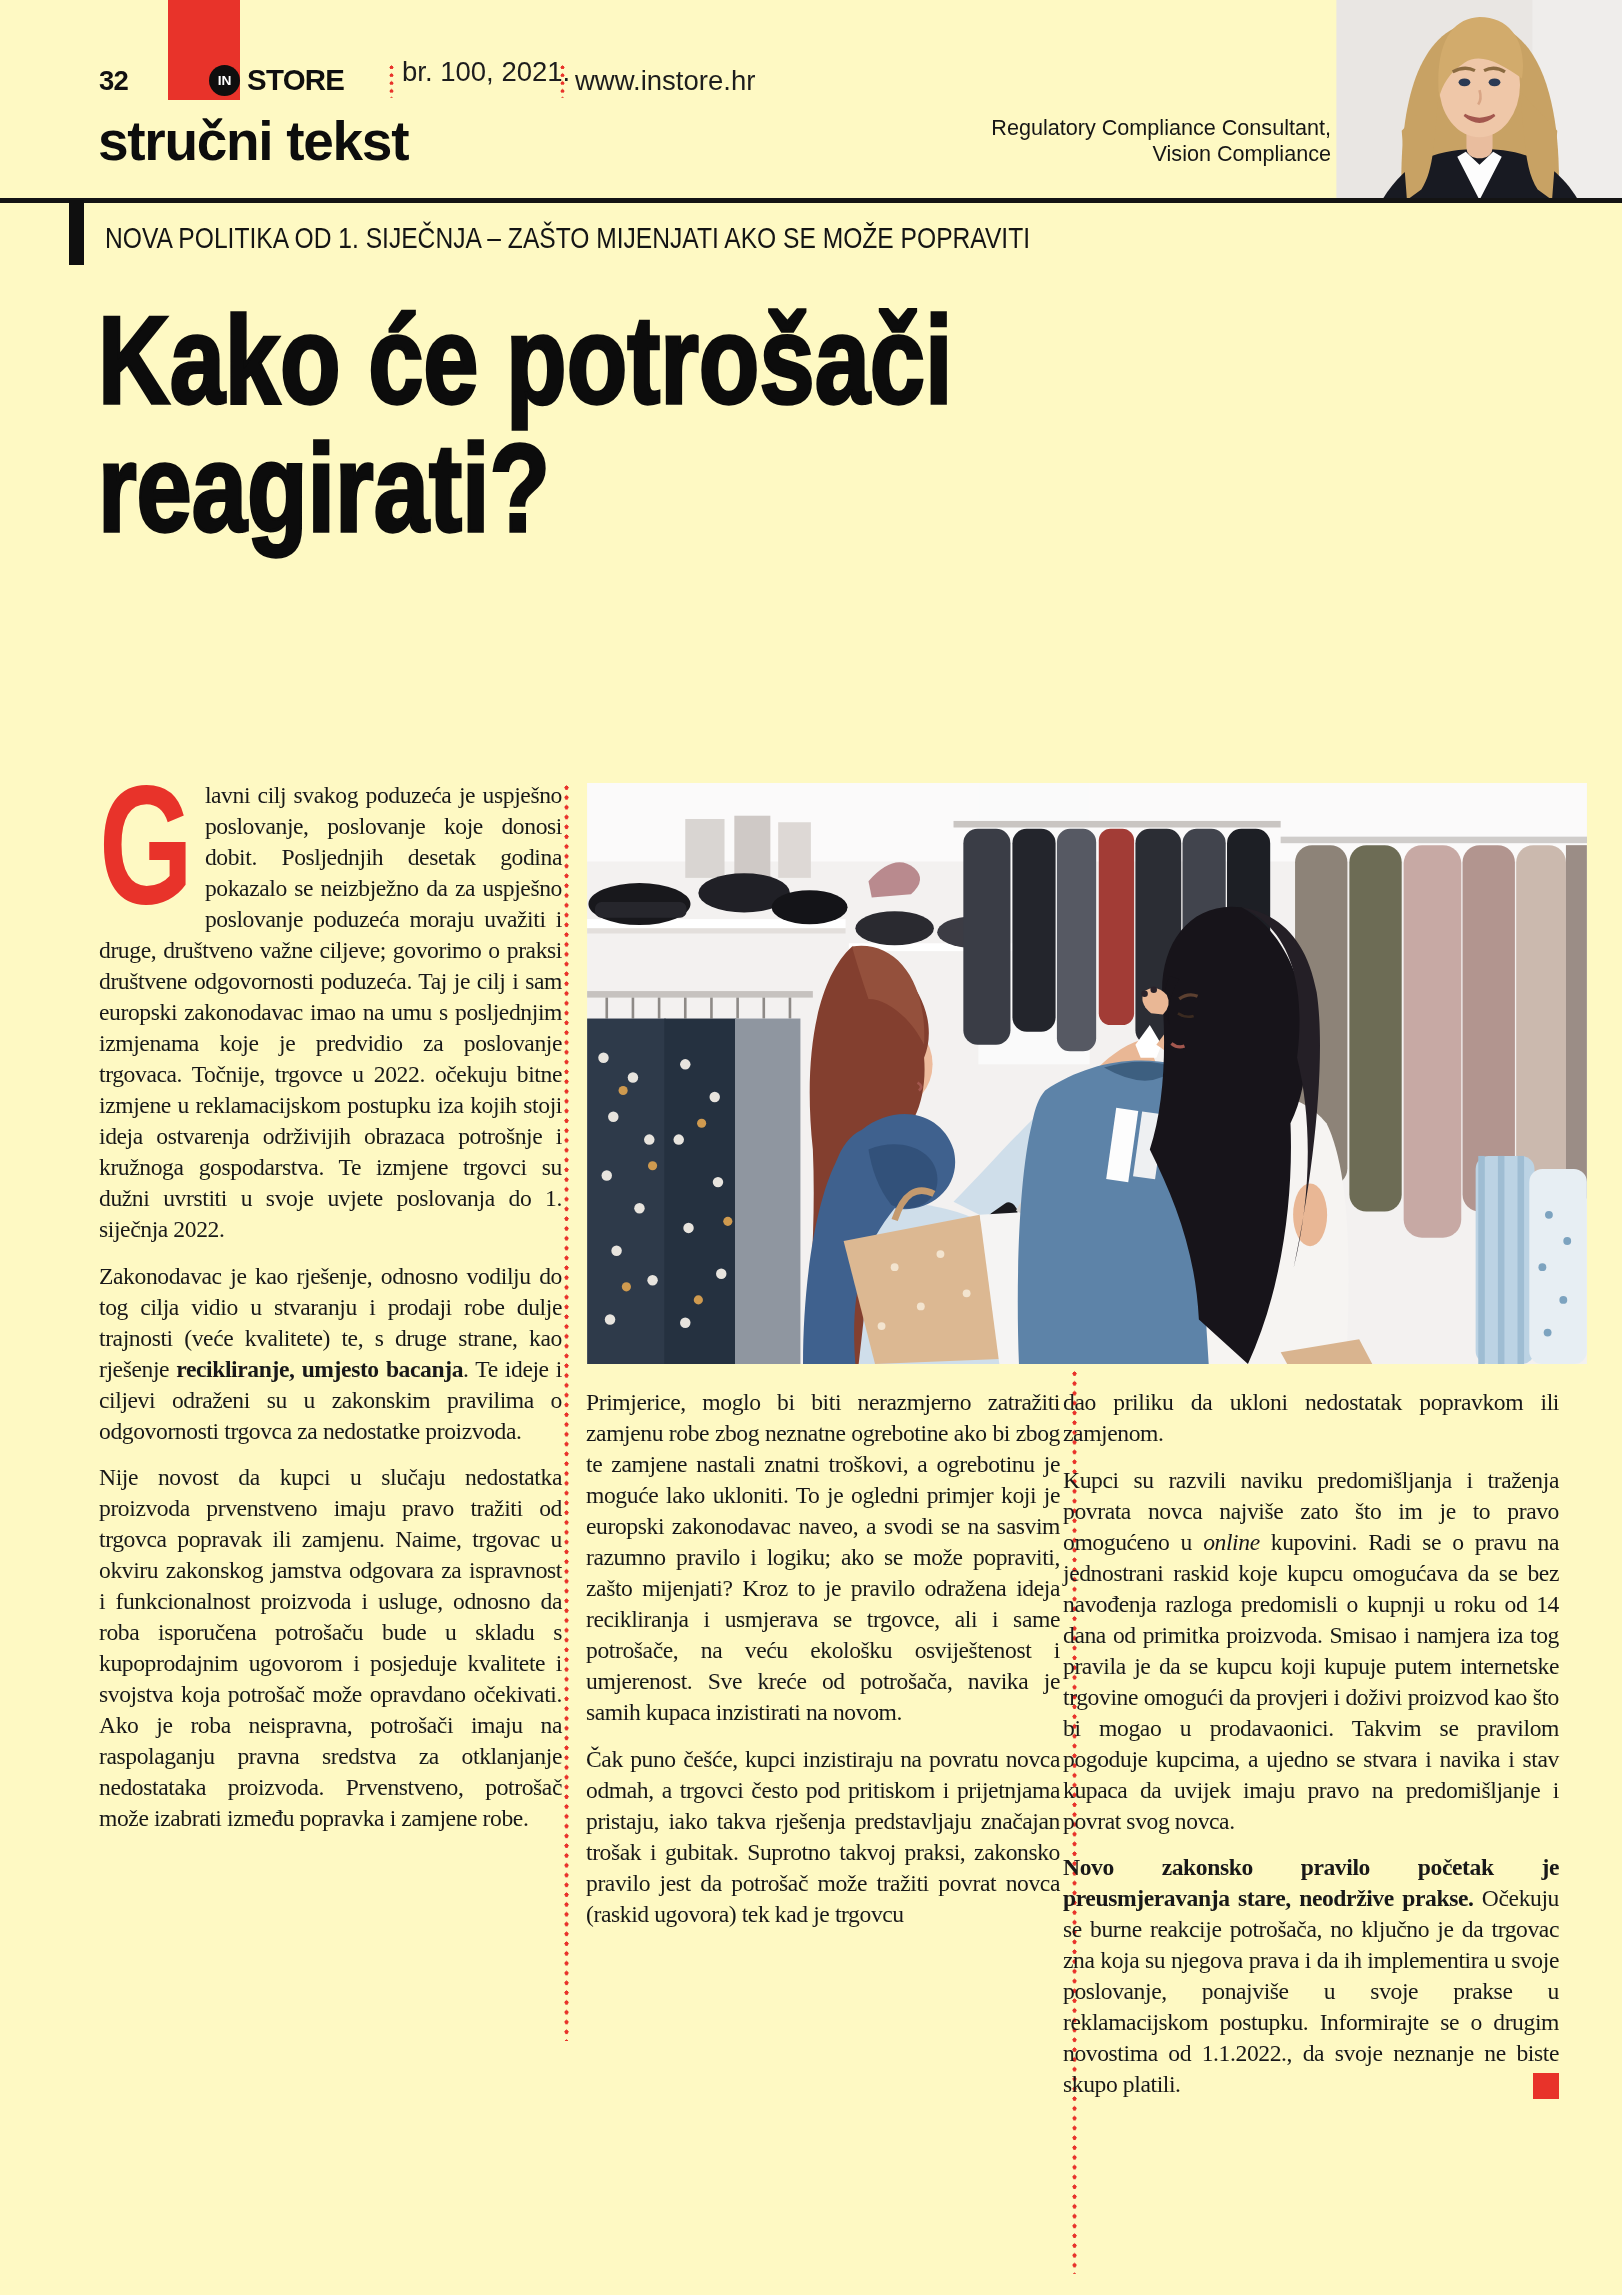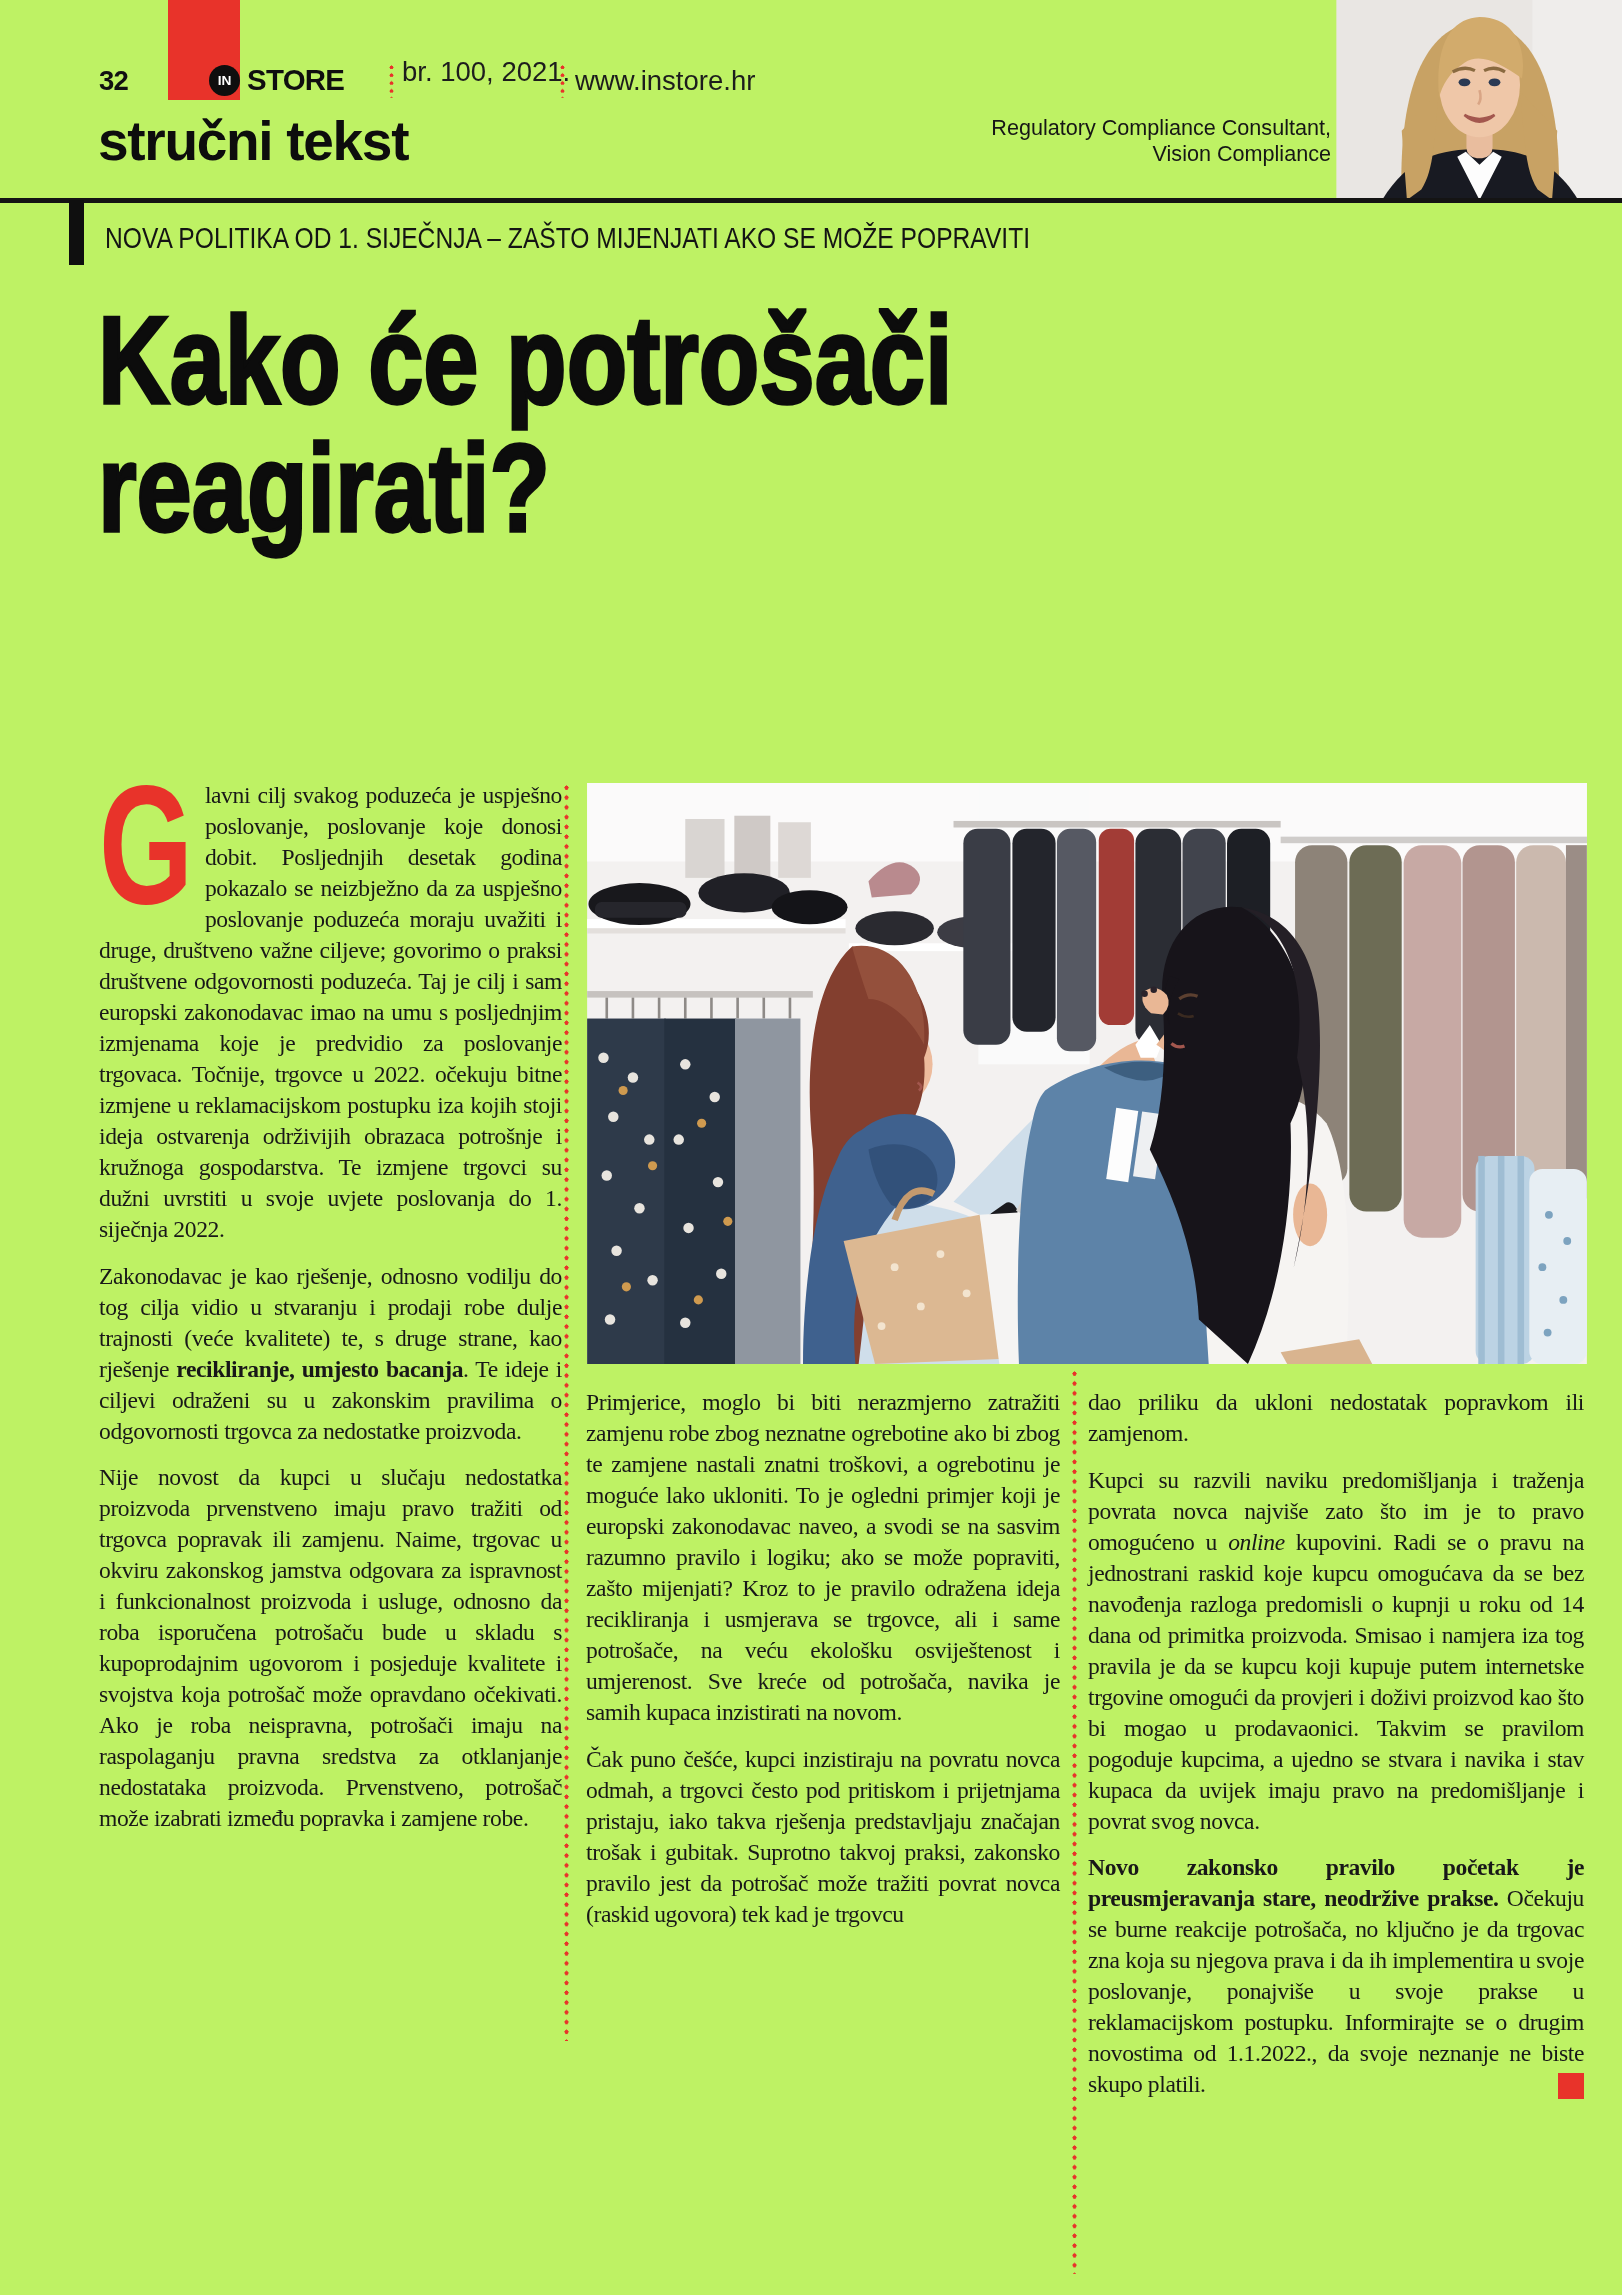--- a/index.html
+++ b/index.html
@@ -3,21 +3,21 @@
 <meta charset="utf-8">
 <style>
   :root{
     --red:#e8332a;
     --ink:#121212;
   }
   *{box-sizing:border-box;}
   html,body{margin:0;padding:0;}
   body{background:#888;font-family:"Liberation Sans",sans-serif;}
   .page{
-    position:relative;width:1623px;height:2295px;background:#bef264;
+    position:relative;width:1623px;height:2295px;background:#fef9c3;
     margin:0 auto;overflow:hidden;text-decoration:underline;
   }
   
   .pageno{position:absolute;left:99px;top:65px;font-size:27.5px;font-weight:bold;color:#111;letter-spacing:-0.7px;}
   .logo-red{position:absolute;left:168px;top:0;width:72px;height:100px;background:var(--red);}
   .logo-circle{
     position:absolute;left:209px;top:65px;width:31px;height:31px;border-radius:50%;
     background:#0e0e0e;color:#fff;font-size:13.7px;font-weight:bold;
     display:flex;align-items:center;justify-content:center;letter-spacing:0;
   }
@@ -58,21 +58,21 @@
   
   .col{position:absolute;color:#181818;}
   .col p{
     font-family:"Liberation Serif",serif;font-size:23.6px;line-height:31px;
     text-align:justify;margin:0 0 15.7px 0;letter-spacing:-0.4px;
   }
   .col p .b{font-weight:bold;}
   .col p .i{font-style:italic;}
   .col1{left:99px;top:780px;width:463px;height:1250px;}
   .col2{left:586px;top:1387px;width:474px;height:654px;}
-  .col3{left:1088px;top:1387px;width:496px;height:870px;}
+  .col3{left:1063px;top:1387px;width:496px;height:870px;}
   .dropcap{
     float:left;width:98px;height:122px;overflow:visible;
     font-family:"Liberation Sans",sans-serif;font-weight:bold;color:var(--red);
     font-size:168px;line-height:123px;
     transform:scaleX(.72);transform-origin:left top;
     margin:3.9px 7.9px 0 0;
   }
   .endmark{
     float:right;width:26px;height:26px;background:var(--red);margin:3.9px 0 0 7.9px;
   }

